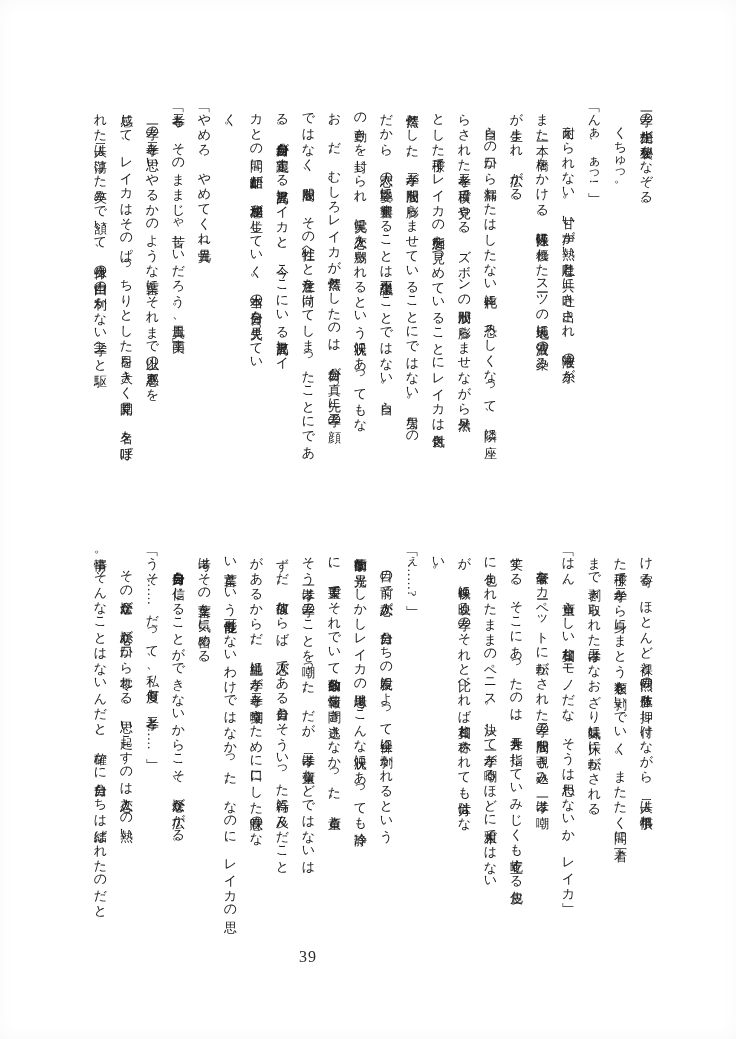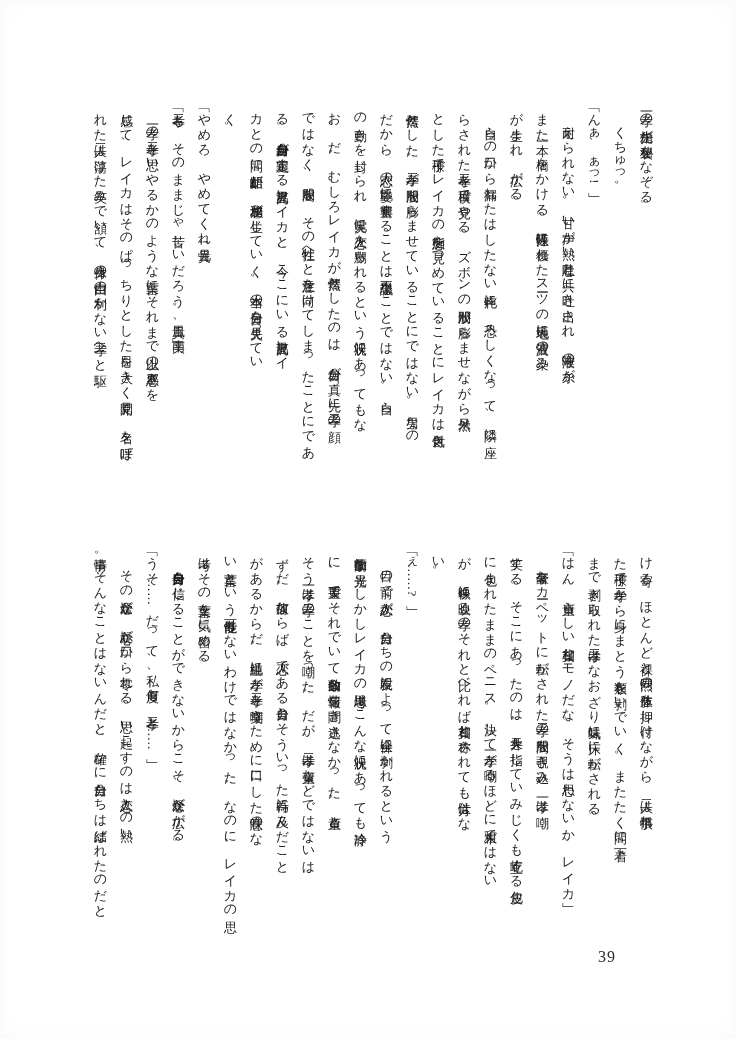--- a/index.html
+++ b/index.html
@@ -43,21 +43,21 @@
   }
   .col.indent {
     padding-top: 13.4px;
     height: 388.6px;
   }
   .page-number {
     position: absolute;
     top: 948px;
     left: 0;
     width: 616px;
-    text-align: right;
+    text-align: center;
     font-size: 16px;
     letter-spacing: 1px;
     color: #2a2a2a;
   }
 </style>
 </head>
 <body>
 
 <div class="page">
   <div class="text-block block-top">

